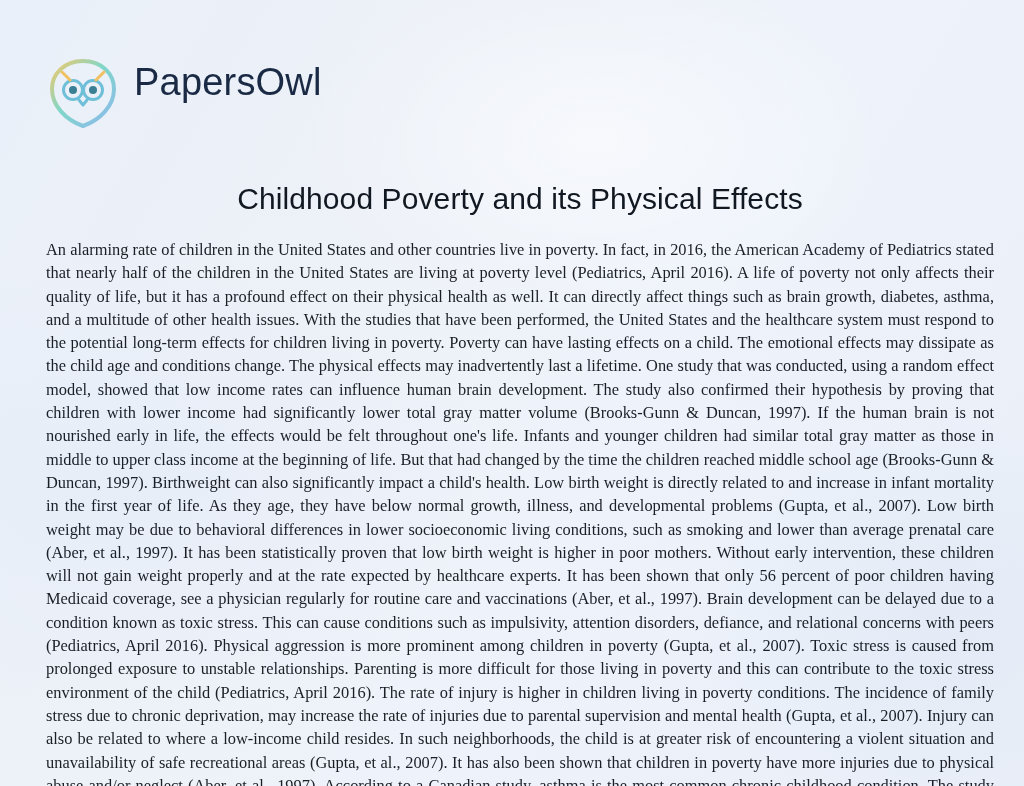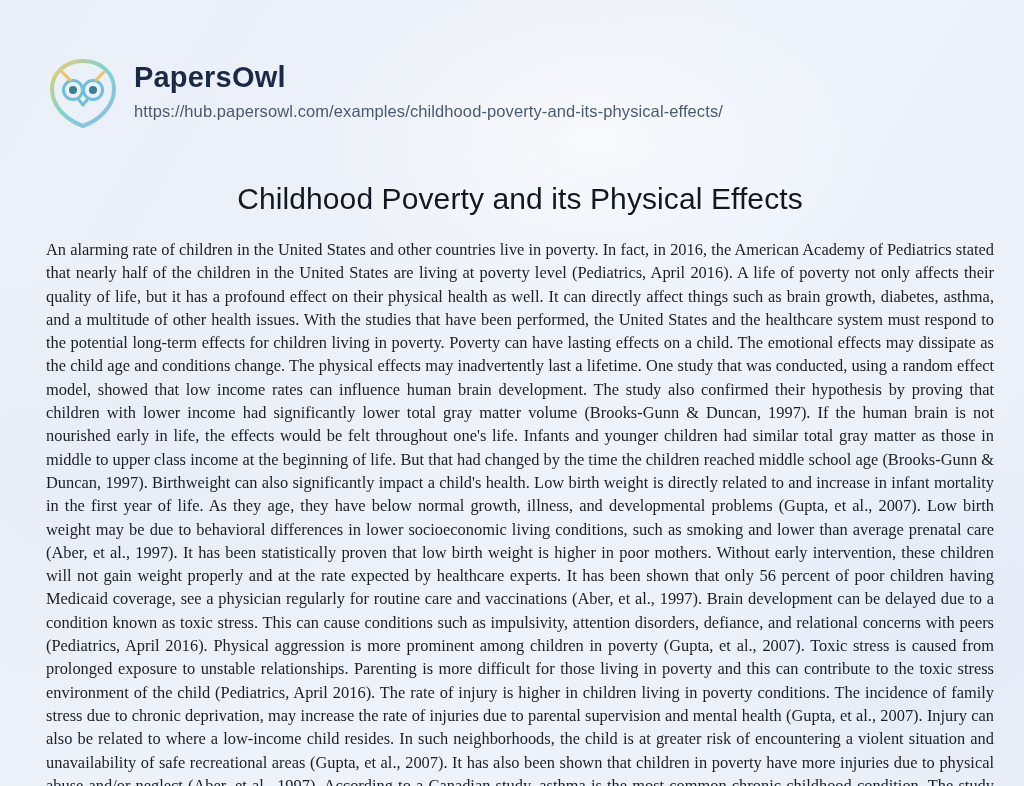--- a/index.html
+++ b/index.html
@@ -38,22 +38,22 @@
     position: relative;
     margin-top: 6px;
   }
   .logo svg { display: block; }
   .brand-text {
     margin-left: 14px;
     padding-top: 12px;
   }
   .brand-name {
     font-family: "Liberation Sans", sans-serif;
-    font-weight: bold;
-    font-size: 29px;
+    font-weight: normal;
+    font-size: 38px;
     color: #1b2a44;
     letter-spacing: 0.2px;
     line-height: 1.1;
   }
   .brand-url {
     font-family: "Liberation Sans", sans-serif;
     font-size: 16.5px;
     color: #3d4d63;
     margin-top: 8px;
     letter-spacing: 0.1px;
@@ -112,21 +112,20 @@
           <circle cx="27" cy="34" r="9.5" fill="none" stroke="#6fbfd8" stroke-width="3"></circle>
           <circle cx="47" cy="34" r="9.5" fill="none" stroke="#6fbfd8" stroke-width="3"></circle>
           <circle cx="27" cy="34" r="4" fill="#3a7f93"></circle>
           <circle cx="47" cy="34" r="4" fill="#3a7f93"></circle>
           <path d="M33 44 L37 49 L41 44" fill="none" stroke="#6fbfd8" stroke-width="3" stroke-linecap="round" stroke-linejoin="round"></path>
           <path d="M16 16 L24 24 M58 16 L50 24" stroke="#f0c061" stroke-width="3" stroke-linecap="round"></path>
         </svg>
       </div>
       <div class="brand-text">
         <div class="brand-name">PapersOwl</div>
-        <div class="brand-url">https://hub.papersowl.com/examples/childhood-poverty-and-its-physical-effects/</div>
       </div>
     </div>
 
     <h1 class="doc-title">Childhood Poverty and its Physical Effects</h1>
 
     <p class="body-text">An alarming rate of children in the United States and other countries live in poverty. In fact, in 2016, the American Academy of Pediatrics stated that nearly half of the children in the United States are living at poverty level (Pediatrics, April 2016). A life of poverty not only affects their quality of life, but it has a profound effect on their physical health as well. It can directly affect things such as brain growth, diabetes, asthma, and a multitude of other health issues. With the studies that have been performed, the United States and the healthcare system must respond to the potential long-term effects for children living in poverty. Poverty can have lasting effects on a child. The emotional effects may dissipate as the child age and conditions change. The physical effects may inadvertently last a lifetime. One study that was conducted, using a random effect model, showed that low income rates can influence human brain development. The study also confirmed their hypothesis by proving that children with lower income had significantly lower total gray matter volume (Brooks-Gunn &amp; Duncan, 1997). If the human brain is not nourished early in life, the effects would be felt throughout one's life. Infants and younger children had similar total gray matter as those in middle to upper class income at the beginning of life. But that had changed by the time the children reached middle school age (Brooks-Gunn &amp; Duncan, 1997). Birthweight can also significantly impact a child's health. Low birth weight is directly related to and increase in infant mortality in the first year of life. As they age, they have below normal growth, illness, and developmental problems (Gupta, et al., 2007). Low birth weight may be due to behavioral differences in lower socioeconomic living conditions, such as smoking and lower than average prenatal care (Aber, et al., 1997). It has been statistically proven that low birth weight is higher in poor mothers. Without early intervention, these children will not gain weight properly and at the rate expected by healthcare experts. It has been shown that only 56 percent of poor children having Medicaid coverage, see a physician regularly for routine care and vaccinations (Aber, et al., 1997). Brain development can be delayed due to a condition known as toxic stress. This can cause conditions such as impulsivity, attention disorders, defiance, and relational concerns with peers (Pediatrics, April 2016). Physical aggression is more prominent among children in poverty (Gupta, et al., 2007). Toxic stress is caused from prolonged exposure to unstable relationships. Parenting is more difficult for those living in poverty and this can contribute to the toxic stress environment of the child (Pediatrics, April 2016). The rate of injury is higher in children living in poverty conditions. The incidence of family stress due to chronic deprivation, may increase the rate of injuries due to parental supervision and mental health (Gupta, et al., 2007). Injury can also be related to where a low-income child resides. In such neighborhoods, the child is at greater risk of encountering a violent situation and unavailability of safe recreational areas (Gupta, et al., 2007). It has also been shown that children in poverty have more injuries due to physical abuse and/or neglect (Aber, et al., 1997). According to a Canadian study, asthma is the most common chronic childhood condition. The study also found that there are definite</p>
 
   </div>
 </div>
 

